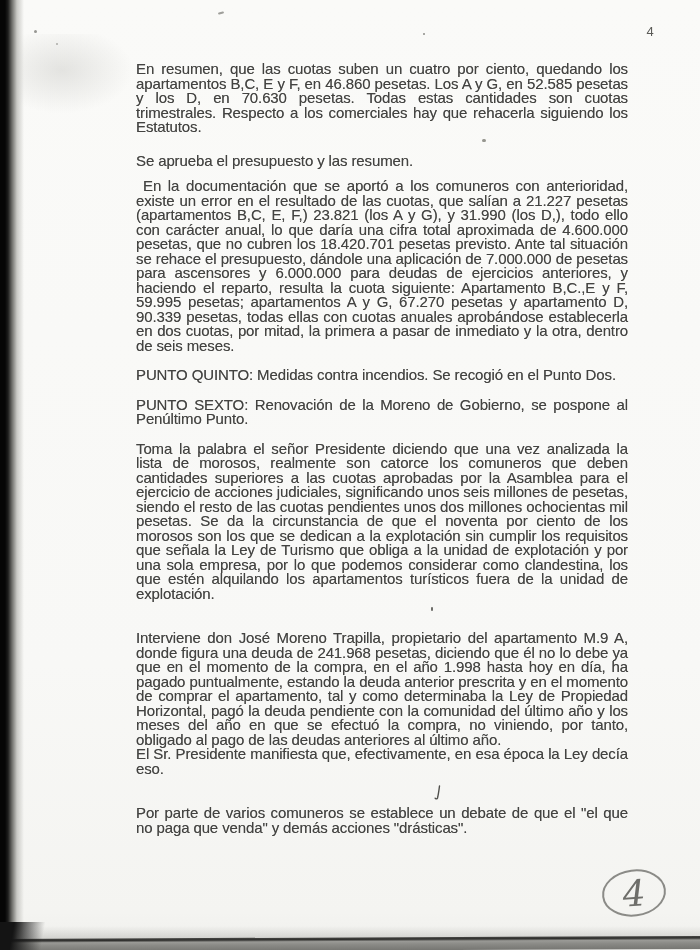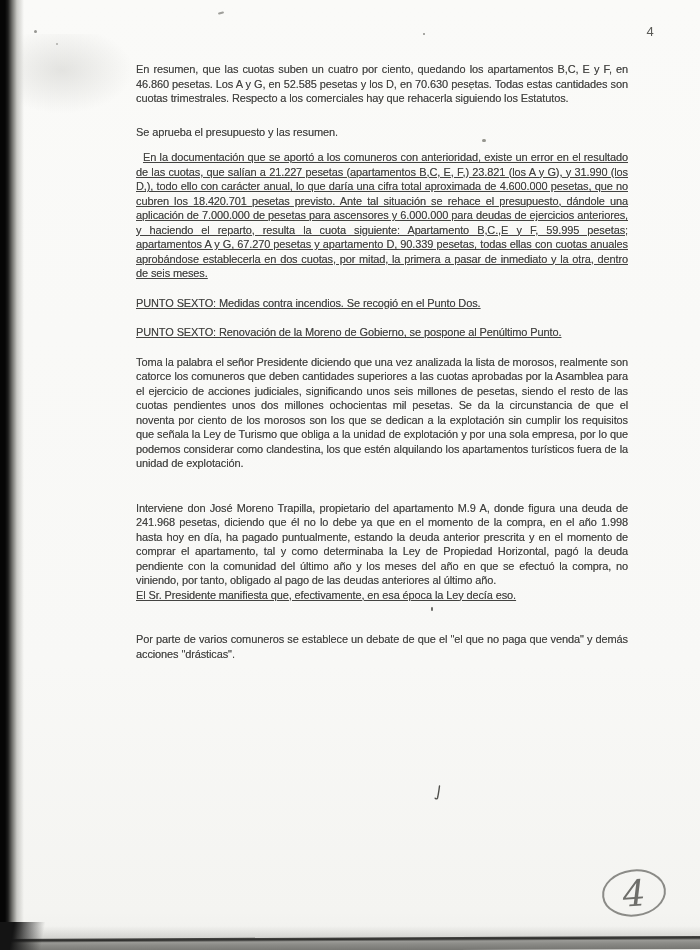--- a/index.html
+++ b/index.html
@@ -57,30 +57,30 @@
   }
   .pen-mark svg { display:block; }
   
   .pagenum {
     position: absolute; left: 640px; top: 24px; width: 20px;
     color: #5b5b58; font-size: 13px; text-align: center; z-index: 2;
   }
   
   .content {
     position: absolute; left: 136px; top: 62px; width: 492px; z-index: 2;
-    color: #434341; font-size: 11px; line-height: 14.5px;
+    color: #434341; font-size: 15px; line-height: 14.5px;
     letter-spacing: -0.12px; text-align: justify;
     text-shadow: 0 0 0.4px rgba(60,60,58,0.55);
   }
   .content p { margin: 0 0 14px 0; }
   .content p.mb-lg  { margin-bottom: 19px; }
   .content p.mb-sm  { margin-bottom: 11px; }
   .content p.mb-xs  { margin-bottom: 8px; }
   .content p.mb-0   { margin-bottom: 0; margin-top: 30px; }
-  .content p.mb-md2 { margin-bottom: 15px; text-decoration: underline; }
+  .content p.mb-md2 { margin-bottom: 15px; }
   .content p.indent1 { text-indent: 7px; }
   
   .stamp { position: absolute; left: 599px; top: 867px; width: 70px; height: 54px; z-index: 6; }
   .stamp svg { display: block; }
   .stamp text {
     font-family: "DejaVu Serif", serif; font-style: italic;
     font-size: 36px; fill: #6e6e6a;
   }
 </style>
 </head>
@@ -96,21 +96,21 @@
   <div class="speck s5"></div>
   <div class="speck s6"></div>
   <div class="speck s7"></div>
 
   <div class="pagenum">4</div>
 
   <div class="content">
     <p class="mb-lg">En resumen, que las cuotas suben un cuatro por ciento, quedando los apartamentos B,C, E y F, en 46.860 pesetas. Los A y G, en 52.585 pesetas y los D, en 70.630 pesetas. Todas estas cantidades son cuotas trimestrales. Respecto a los comerciales hay que rehacerla siguiendo los Estatutos.</p>
     <p class="mb-sm">Se aprueba el presupuesto y las resumen.</p>
     <p class="indent1 mb-md2">En la documentación que se aportó a los comuneros con anterioridad, existe un error en el resultado de las cuotas, que salían a 21.227 pesetas (apartamentos B,C, E, F,) 23.821 (los A y G), y 31.990 (los D,), todo ello con carácter anual, lo que daría una cifra total aproximada de 4.600.000 pesetas, que no cubren los 18.420.701 pesetas previsto. Ante tal situación se rehace el presupuesto, dándole una aplicación de 7.000.000 de pesetas para ascensores y 6.000.000 para deudas de ejercicios anteriores, y haciendo el reparto, resulta la cuota siguiente: Apartamento B,C.,E y F, 59.995 pesetas; apartamentos A y G, 67.270 pesetas y apartamento D, 90.339 pesetas, todas ellas con cuotas anuales aprobándose establecerla en dos cuotas, por mitad, la primera a pasar de inmediato y la otra, dentro de seis meses.</p>
-    <p class="mb-md2">PUNTO SEXTO: Medidas contra incendios. Se recogió en el Punto Dos.</p>
+    <p class="mb-md2">PUNTO QUINTO: Medidas contra incendios. Se recogió en el Punto Dos.</p>
     <p class="mb-md2">PUNTO SEXTO: Renovación de la Moreno de Gobierno, se pospone al Penúltimo Punto.</p>
     <p>              <span>Toma la palabra el señor Presidente diciendo que una vez analizada la lista de morosos, realmente son catorce los comuneros que deben cantidades superiores a las cuotas aprobadas por la Asamblea para el ejercicio de acciones judiciales, significando unos seis millones de pesetas, siendo el resto de las cuotas pendientes unos dos millones ochocientas mil pesetas. Se da la circunstancia de que el noventa por ciento de los morosos son los que se dedican a la explotación sin cumplir los requisitos que señala la Ley de Turismo que obliga a la unidad de explotación y por una sola empresa, por lo que podemos considerar como clandestina, los que estén alquilando los apartamentos turísticos fuera de la unidad de explotación.</span></p>
     <p class="mb-0">Interviene don José Moreno Trapilla, propietario del apartamento M.9 A, donde figura una deuda de 241.968 pesetas, diciendo que él no lo debe ya que en el momento de la compra, en el año 1.998 hasta hoy en día, ha pagado puntualmente, estando la deuda anterior prescrita y en el momento de comprar el apartamento, tal y como determinaba la Ley de Propiedad Horizontal, pagó la deuda pendiente con la comunidad del último año y los meses del año en que se efectuó la compra, no viniendo, por tanto, obligado al pago de las deudas anteriores al último año.</p>
     <p class="mb-md2">El Sr. Presidente manifiesta que, efectivamente, en esa época la Ley decía eso.</p>
     <p class="mb-0">Por parte de varios comuneros se establece un debate de que el "el que no paga que venda" y demás acciones "drásticas".</p>
   </div>
 
   <div class="pen-mark">
     <svg width="7" height="15" viewBox="0 0 7 15">
       <path d="M5.5 1 C 5 5, 4.5 9, 3.5 13 C 3.2 14, 1.5 14.2, 1.2 13.2" fill="none" stroke="#4e4e4a" stroke-width="1.4" stroke-linecap="round"></path>

